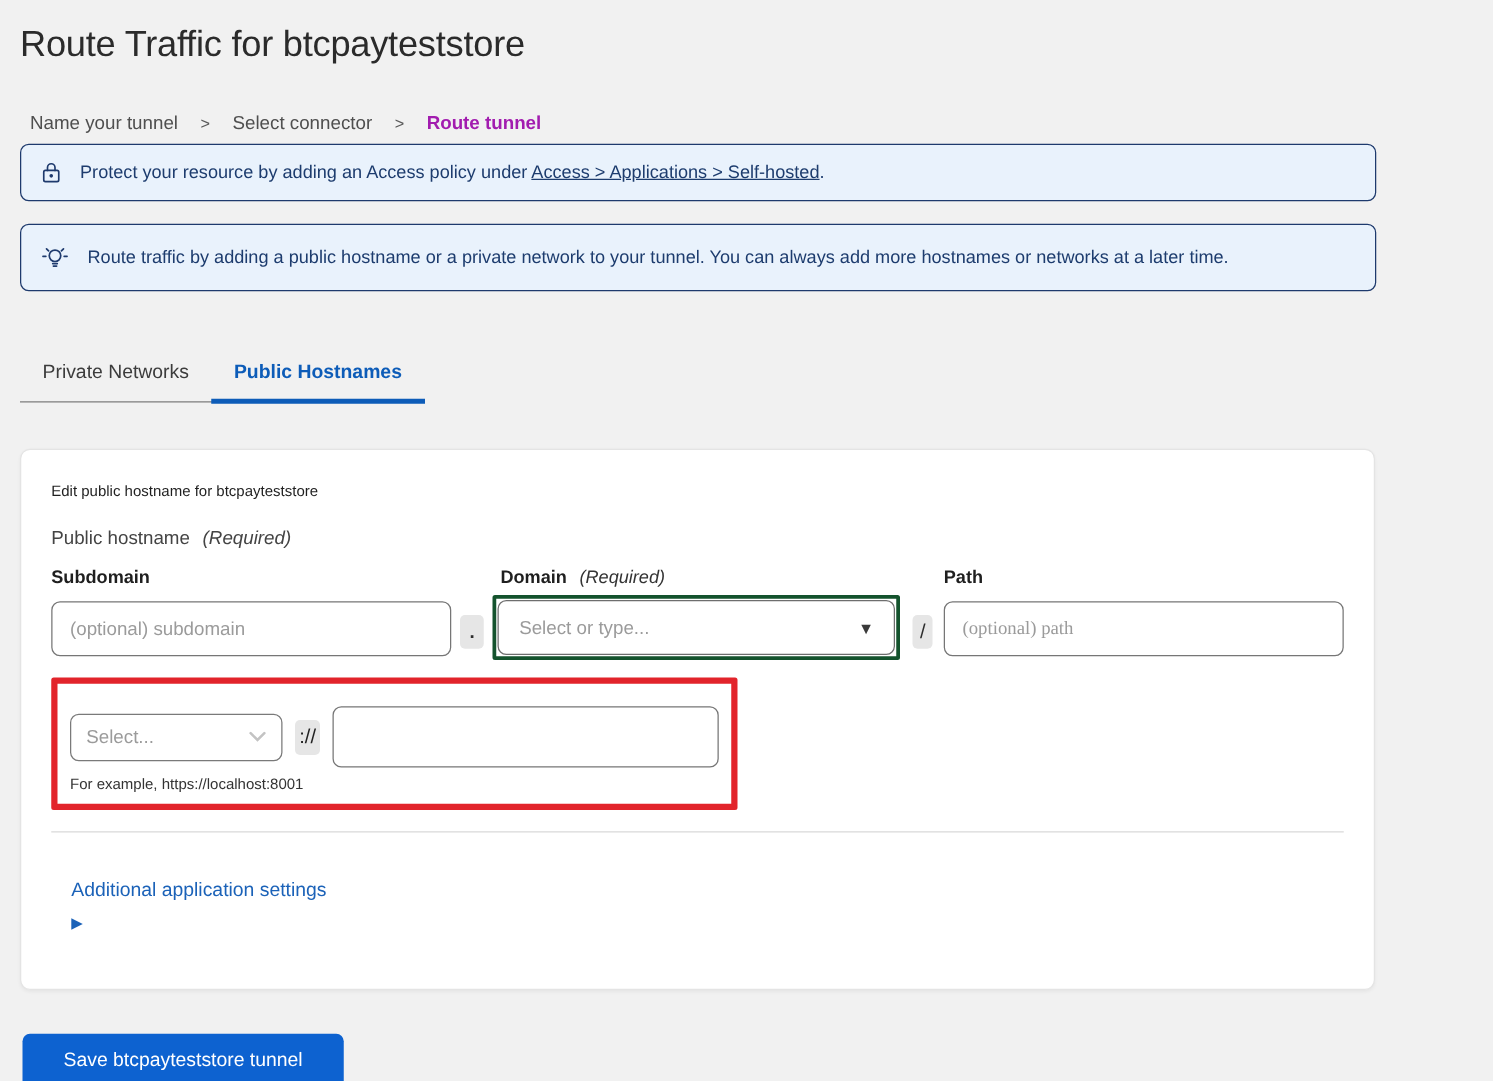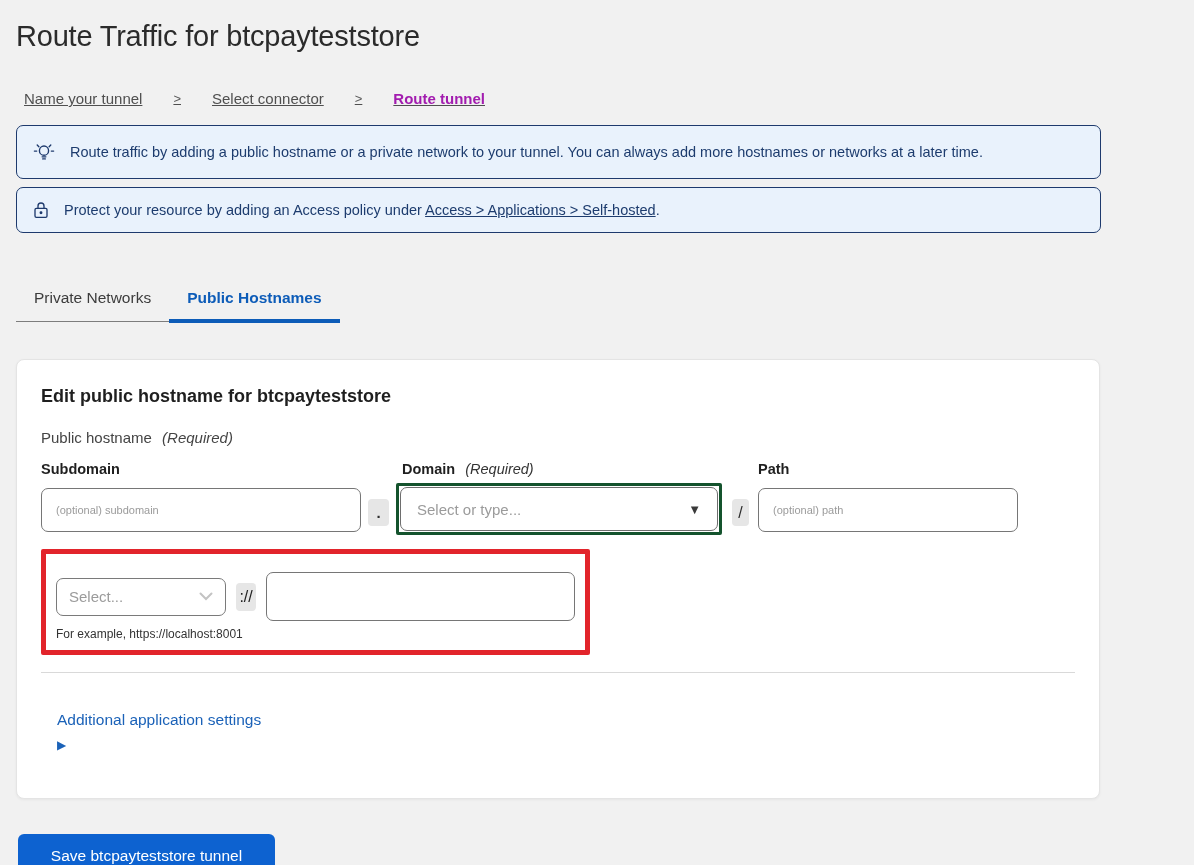--- a/index.html
+++ b/index.html
@@ -20,24 +20,23 @@
     color: #2b2b2b;
     letter-spacing: -0.2px;
   }
 
   
   .breadcrumb {
     margin-top: 37px;
     margin-left: 8px;
     display: flex;
     align-items: center;
-    gap: 31px;
+    gap: 18px;
     font-size: 15px;
     color: #4f4f4f;
-    text-decoration: underline;
   }
   .breadcrumb .sep { color: #5a5a5a; font-size: 13px; }
   .breadcrumb .step.active { font-weight: 700; color: #a21caf; }
 
   
   .banner {
     width: 1085px;
     margin-top: 18px;
     background: #e9f2fc;
     border: 1px solid #1e3a6d;
@@ -82,21 +81,21 @@
   
   .card {
     width: 1084px;
     margin-top: 37px;
     background: #ffffff;
     border: 1px solid #e4e4e4;
     border-radius: 8px;
     box-shadow: 0 1px 3px rgba(0,0,0,0.05);
     padding: 26px 24px 46px;
   }
-  .card-title { font-size: 18px; font-weight: 700; color: #1f1f1f; }
+  .card-title { font-size: 12px; font-weight: 400; color: #1f1f1f; }
 
   .field-group-label {
     margin-top: 22px;
     font-size: 15px;
     color: #444;
   }
   .req { font-style: italic; }
   .field-group-label .req { margin-left: 6px; color: #444; }
 
   
@@ -113,28 +112,28 @@
     margin-bottom: 7px;
   }
   .col-label .req { font-weight: 400; font-style: italic; margin-left: 6px; color: #333; }
 
   .text-input {
     height: 44px;
     border: 1px solid #767676;
     border-radius: 7px;
     background: #fff;
     padding: 0 14px;
-    font-size: 11px;
+    font-size: 15px;
     color: #0f172a;
     font-family: "Liberation Sans", sans-serif;
     outline: none;
   }
   .text-input::placeholder { color: #9b9b9b; }
   .subdomain-input { width: 320px; }
-  .path-input { width: 260px; }
+  .path-input { width: 320px; font-family: Liberation Serif, serif; }
 
   .chip {
     background: #e6e6e6;
     border-radius: 4px;
     display: flex;
     align-items: center;
     justify-content: center;
     color: #2d2d2d;
     font-size: 15px;
   }
@@ -237,50 +236,50 @@
 <div class="page">
 
   <h1 class="page-title">Route Traffic for btcpayteststore</h1>
 
   <div class="breadcrumb">
     <span class="step">Name your tunnel</span>
     <span class="sep">&gt;</span>
     <span class="step">Select connector</span>
     <span class="sep">&gt;</span>
     <span class="step active">Route tunnel</span>
+  </div>
+
+  <div class="banner banner-2">
+    <span class="icon">
+      <svg width="16" height="20" viewBox="0 0 24 28" fill="none" stroke="#1e3a6d" stroke-width="2" stroke-linecap="round">
+        <rect x="3" y="11.5" width="18" height="13.5" rx="2"></rect>
+        <path d="M7.5 11.5 V8 a4.5 4.5 0 0 1 9 0 V11.5"></path>
+        <circle cx="12" cy="18" r="1.2" fill="#1e3a6d"></circle>
+      </svg>
+    </span>
+    <span class="banner-text">
+      <span>Protect your resource by adding an Access policy under </span><a>Access &gt; Applications &gt; Self-hosted</a><span>.</span>
+    </span>
   </div>
 
   <div class="banner banner-1">
     <span class="icon">
       <svg width="22" height="22" viewBox="0 0 24 24" fill="none" stroke="#1e3a6d" stroke-width="1.5" stroke-linecap="round">
         <line x1="1.5" y1="11" x2="4" y2="11"></line>
         <line x1="20" y1="11" x2="22.5" y2="11"></line>
         <line x1="4.6" y1="4.4" x2="6.4" y2="6.2"></line>
         <line x1="17.6" y1="6.2" x2="19.4" y2="4.4"></line>
         <circle cx="12" cy="10.5" r="5"></circle>
         <line x1="10" y1="17.3" x2="14" y2="17.3"></line>
         <line x1="10.6" y1="19.5" x2="13.4" y2="19.5"></line>
       </svg>
     </span>
     <span class="banner-text">Route traffic by adding a public hostname or a private network to your tunnel. You can always add more hostnames or networks at a later time.</span>
   </div>
 
-  <div class="banner banner-2">
-    <span class="icon">
-      <svg width="16" height="20" viewBox="0 0 24 28" fill="none" stroke="#1e3a6d" stroke-width="2" stroke-linecap="round">
-        <rect x="3" y="11.5" width="18" height="13.5" rx="2"></rect>
-        <path d="M7.5 11.5 V8 a4.5 4.5 0 0 1 9 0 V11.5"></path>
-        <circle cx="12" cy="18" r="1.2" fill="#1e3a6d"></circle>
-      </svg>
-    </span>
-    <span class="banner-text">
-      <span>Protect your resource by adding an Access policy under </span><a>Access &gt; Applications &gt; Self-hosted</a><span>.</span>
-    </span>
-  </div>
-
   <div class="tabs">
     <div class="tab">Private Networks</div>
     <div class="tab active">Public Hostnames</div>
   </div>
 
   <div class="card">
     <div class="card-title">Edit public hostname for btcpayteststore</div>
 
     <div class="field-group-label">
       <span>Public hostname</span>

